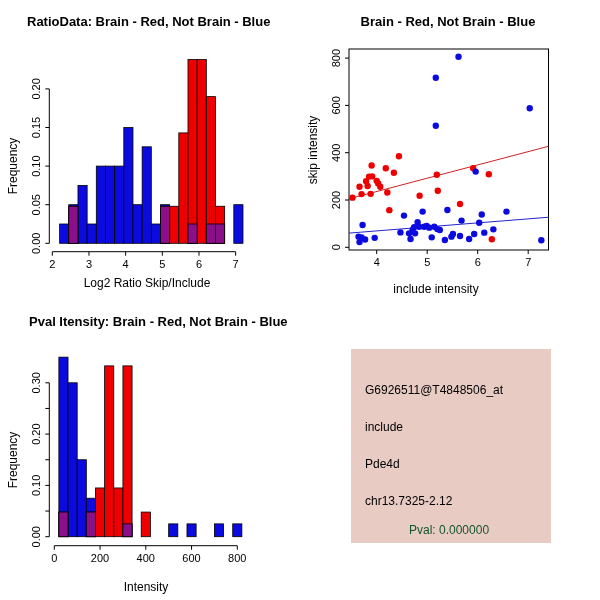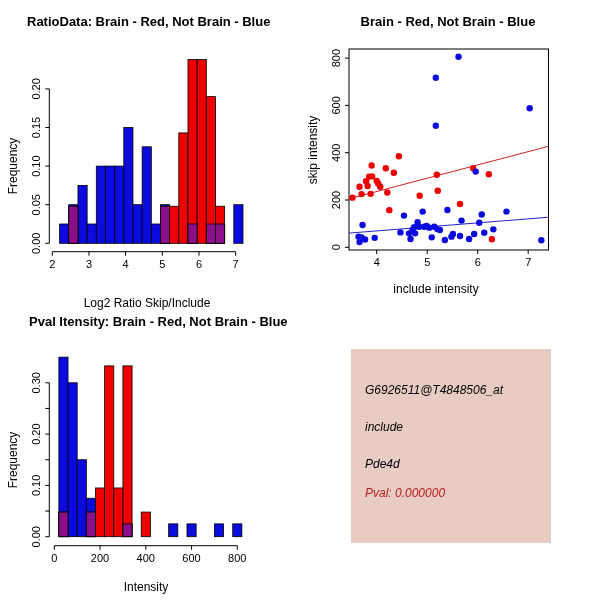--- a/index.html
+++ b/index.html
@@ -4,21 +4,21 @@
 <style>
   html,body{margin:0;padding:0;background:#ffffff;}
   #canvas{position:relative;width:600px;height:600px;background:#ffffff;overflow:hidden;
           font-family:"Liberation Sans", sans-serif;}
   #charts{position:absolute;left:0;top:0;}
   .title{position:absolute;font-weight:bold;font-size:13px;color:#000;text-align:center;white-space:nowrap;}
   .axlab{position:absolute;font-size:12px;color:#000;text-align:center;white-space:nowrap;}
   .ylab{position:absolute;font-size:12px;color:#000;white-space:nowrap;
         transform:translate(-50%,-50%) rotate(-90deg);}
   #info-panel{position:absolute;left:351px;top:349px;width:200px;height:194px;
-              font-size:12px;color:#000;box-sizing:border-box;padding:35px 0 0 14px;font-style:italic;}
+              font-size:12px;color:#000;box-sizing:border-box;padding:35px 0 0 14px;}
   .info-line{line-height:12px;margin-bottom:25px;white-space:nowrap;}
   .info-line.last{margin-top:-8px;}
   svg text{font-family:"Liberation Sans", sans-serif;}
 </style>
 </head>
 <body>
 
 <div id="canvas">
   <svg id="charts" width="600" height="600">
       <line x1="49.3" y1="243.3" x2="49.3" y2="88.9" stroke="#000000" stroke-width="1"></line>
@@ -202,28 +202,29 @@
       <rect x="141.225" y="512.076" width="9.15" height="24.624" fill="#ee0000" stroke="#000" stroke-width="0.8"></rect>
       <rect x="58.875" y="512.076" width="9.15" height="24.624" fill="#8b0f8b" stroke="#000" stroke-width="0.8"></rect>
       <rect x="86.32499999999999" y="512.076" width="9.15" height="24.624" fill="#8b0f8b" stroke="#000" stroke-width="0.8"></rect>
       <rect x="122.925" y="523.875" width="9.15" height="12.825000000000001" fill="#8b0f8b" stroke="#000" stroke-width="0.8"></rect>
     </svg>
 
   <div class="title" style="left:27px;top:14px;width:240px;">RatioData: Brain - Red, Not Brain - Blue</div>
   <div class="title" style="left:348px;top:14px;width:200px;">Brain - Red, Not Brain - Blue</div>
   <div class="title" style="left:29px;top:314px;width:240px;">Pval Itensity: Brain - Red, Not Brain - Blue</div>
 
-  <div class="axlab" style="left:47px;top:296px;width:200px;">Log2 Ratio Skip/Include</div>
+  <div class="axlab" style="left:47px;top:276px;width:200px;">Log2 Ratio Skip/Include</div>
   <div class="ylab" style="left:13px;top:166px;">Frequency</div>
 
   <div class="axlab" style="left:336px;top:282px;width:200px;">include intensity</div>
   <div class="ylab" style="left:313px;top:150px;">skip intensity</div>
 
   <div class="axlab" style="left:46px;top:580px;width:200px;">Intensity</div>
   <div class="ylab" style="left:13px;top:460px;">Frequency</div>
 
   <div id="info-panel" style="background: rgb(232, 204, 196);">
     <div class="info-line">G6926511@T4848506_at</div>
     <div class="info-line">include</div>
     <div class="info-line">Pde4d</div>
-    <div class="info-line last" id="info-pval" style="color: #b91c1c;">Pval: 0.000000</div>
+    <div class="info-line">chr13.7325-2.12</div>
+    <div class="info-line last" id="info-pval" style="color: #14532d; margin-left: 44px;">Pval: 0.000000</div>
   </div>
 </div>
 
 </body></html>

